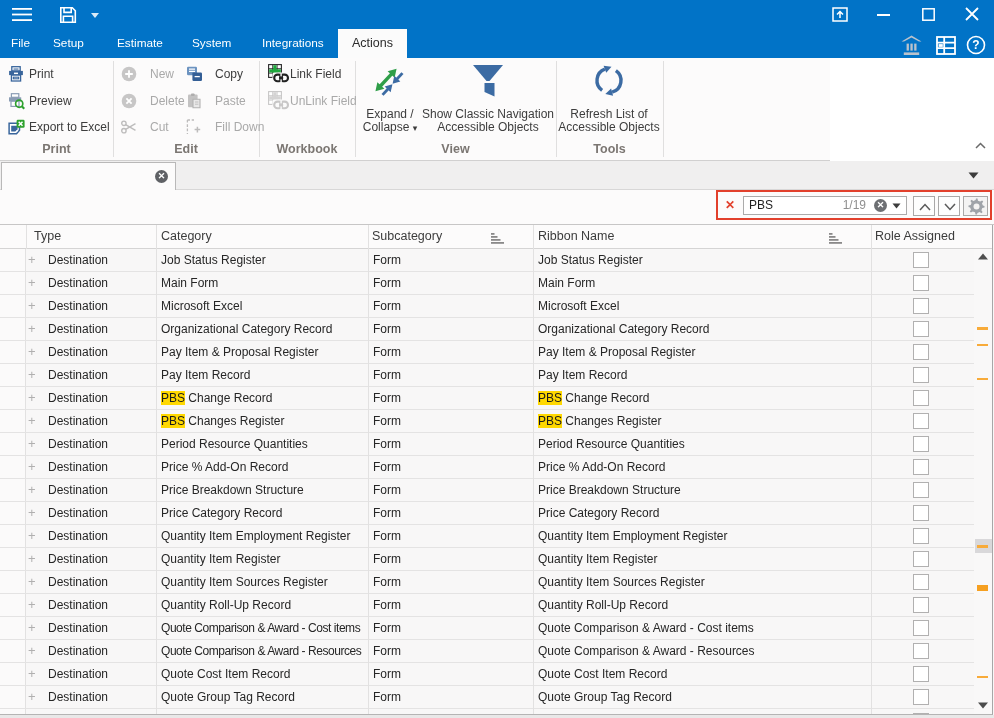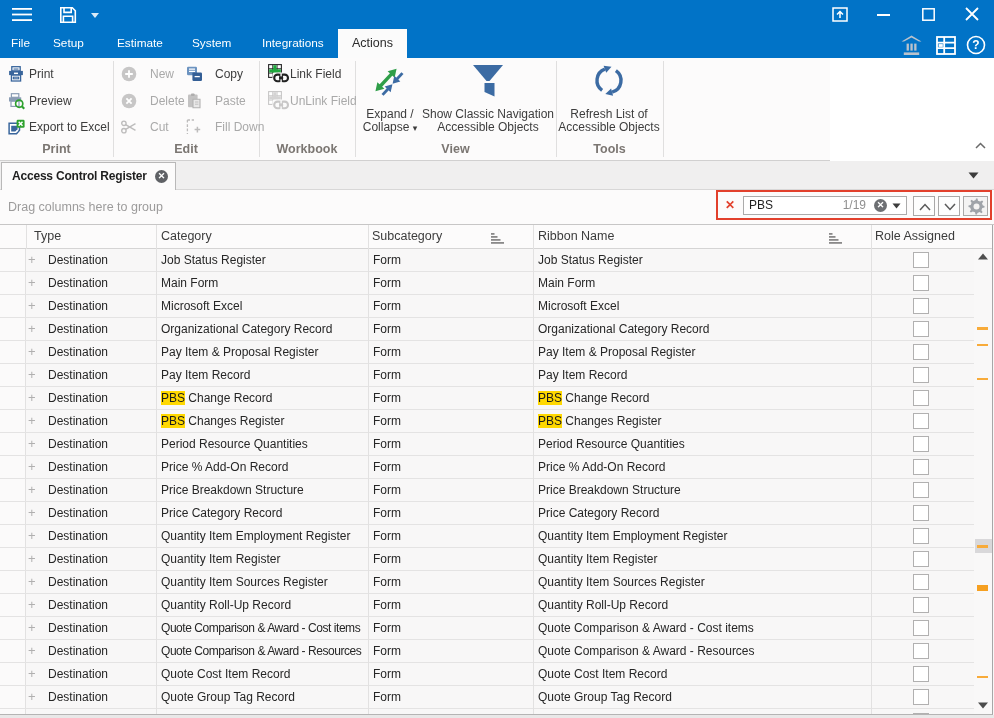--- a/index.html
+++ b/index.html
@@ -290,29 +290,27 @@
       </g>
     </svg>
 <div class="bigtext" style="left:529px;top:50px;width:160px;">Refresh List of<br>Accessible Objects</div>
 <div class="glabel" style="left:556px;width:107px;">Tools</div>
 <svg class="abs" style="left:975px;top:84px;" width="11" height="7" viewBox="0 0 11 7">
       <path d="M1 6 L5.5 1.5 L10 6" fill="none" stroke="#6a6a6a" stroke-width="1.5"></path>
     </svg>
 </div>
 <div id="tabbar">
 <div id="doctab">
-      <span class="t">Access Control Register</span>
       <span id="tabclose">✕</span>
     </div>
 <svg class="abs" style="left:968px;top:11px;" width="11" height="7" viewBox="0 0 11 7">
       <path d="M0.5 0.5 L10.5 0.5 L5.5 6.5 Z" fill="#3c3c3c"></path>
     </svg>
 </div>
 <div id="findpanel">
-<span id="dragtxt">Drag columns here to group</span>
 <div id="redbox">
 <span id="redx">✕</span>
 <div id="sinput">
         <span class="q">PBS</span>
         <span id="cnt">1/19</span>
         <span id="clr">✕</span>
 <svg class="abs" style="right:5px;top:6px;" width="9" height="6" viewBox="0 0 9 6">
           <path d="M0.5 0.5 L8.5 0.5 L4.5 5.5 Z" fill="#3c3c3c"></path>
         </svg>
       </div>

